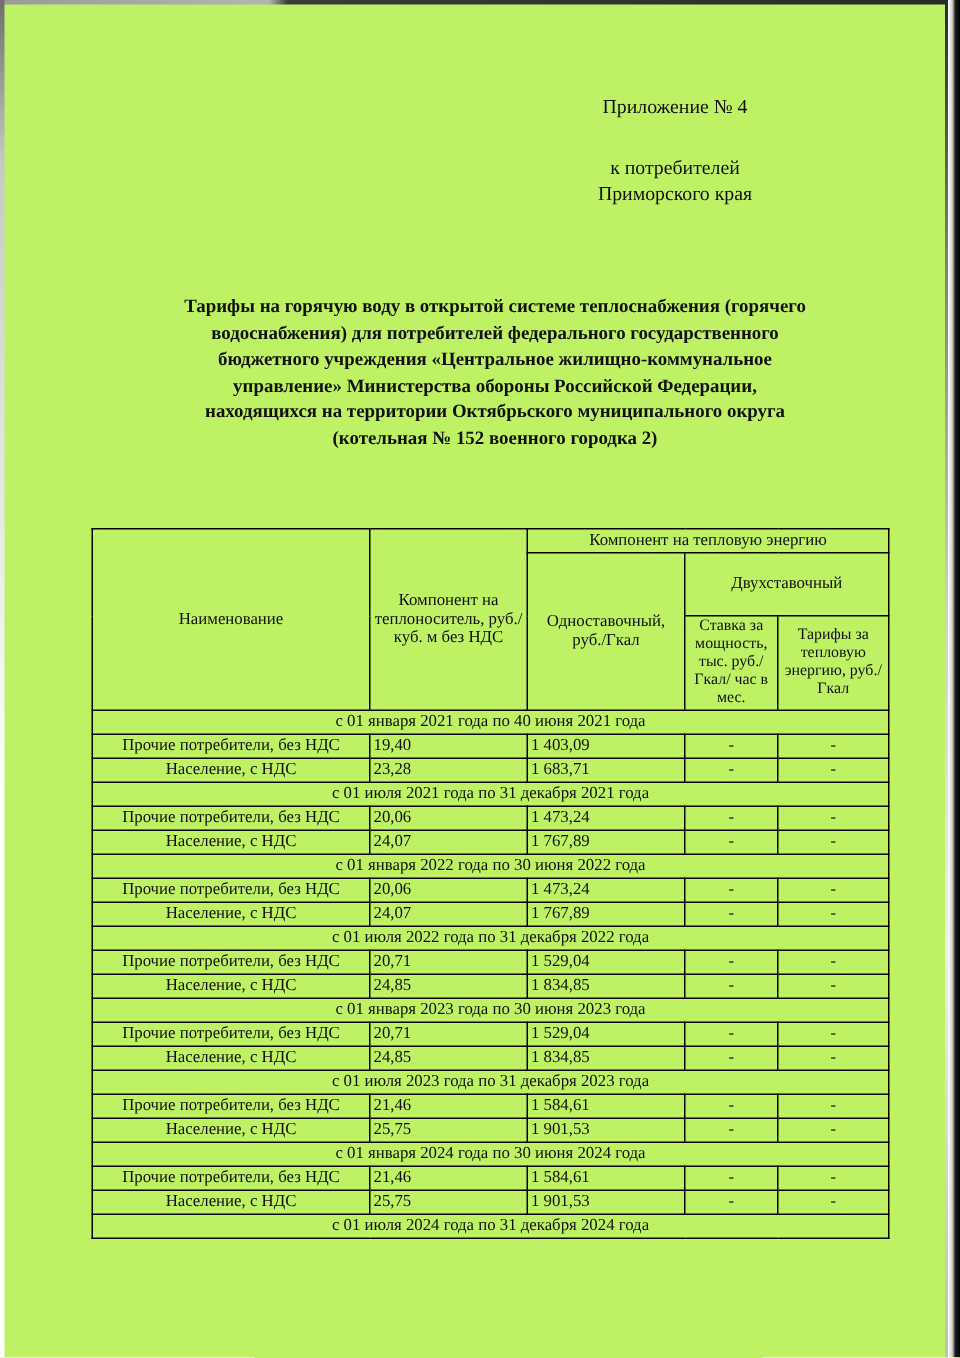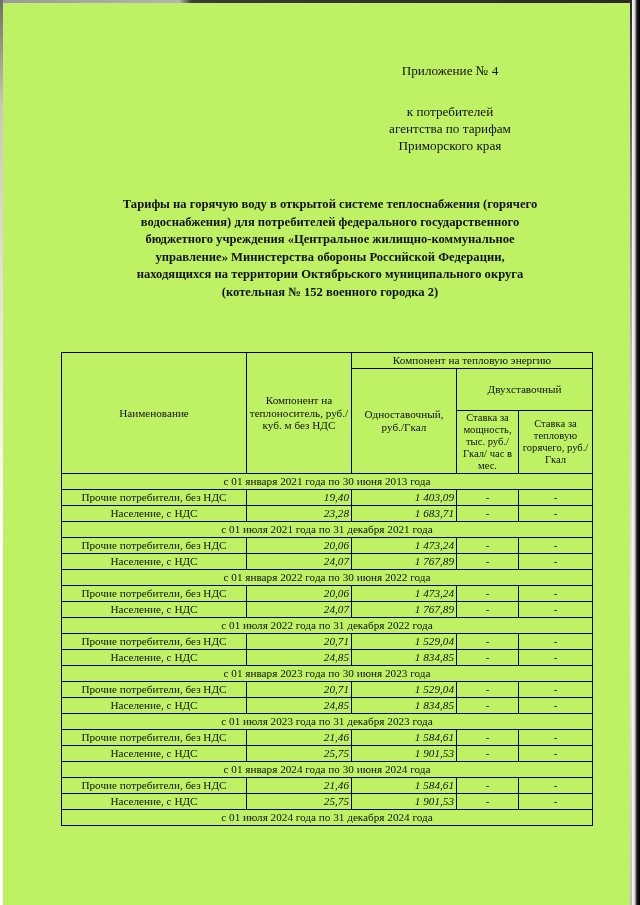--- a/index.html
+++ b/index.html
@@ -124,22 +124,21 @@
   .data-row td {
     height: 15px;
     padding-top: 0;
     padding-bottom: 0;
   }
   .cell-name {
     text-align: center;
     padding-left: 4px;
   }
   .cell-num {
-    text-align: right;
-    font-style: italic;
+    text-align: left;
   }
   .cell-dash {
     text-align: center;
   }
   .hdr-small {
     font-size: 10.6px;
     line-height: 12px;
   }
 </style>
 </head>
@@ -150,21 +149,20 @@
   <div class="scan-edge-top"></div>
   <div class="scan-edge-left"></div>
   <div class="scan-edge-right-inner"></div>
   <div class="scan-edge-right"></div>
 
   <div class="content">
 
     <div class="doc-head">
       <div class="appendix-line">Приложение № 4</div>
       <div class="to-line">к потребителей</div>
-      <div class="agency-line">агентства по тарифам</div>
       <div class="region-line">Приморского края</div>
     </div>
 
     <div class="doc-title">Тарифы на горячую воду в открытой системе теплоснабжения (горячего водоснабжения) для потребителей федерального государственного бюджетного учреждения «Центральное жилищно-коммунальное управление» Министерства обороны Российской Федерации, находящихся на территории Октябрьского муниципального округа (котельная № 152 военного городка 2)</div>
 
     <table class="tariff-table">
       <colgroup>
         <col class="col-name">
         <col class="col-carrier">
         <col class="col-single">
@@ -176,26 +174,26 @@
           <th class="th-center hdr-name" rowspan="3">Наименование</th>
           <th class="th-center" rowspan="3">Компонент на теплоноситель, руб./куб. м без НДС</th>
           <th class="th-center" colspan="3">Компонент на тепловую энергию</th>
         </tr>
         <tr>
           <th class="th-center" rowspan="2">Одноставочный, руб./Гкал</th>
           <th class="th-center" colspan="2">Двухставочный</th>
         </tr>
         <tr>
           <th class="th-center hdr-small">Ставка за мощность, тыс. руб./Гкал/ час в мес.</th>
-          <th class="th-center hdr-small">Ставка за тепловую горячего, руб./Гкал</th>
+          <th class="th-center hdr-small">Тарифы за тепловую энергию, руб./Гкал</th>
         </tr>
       </thead>
       <tbody id="tariff-body">
           <tr class="period-row">
-            <td colspan="5">с 01 января 2021 года по 30 июня 2013 года</td>
+            <td colspan="5">с 01 января 2021 года по 40 июня 2021 года</td>
           </tr>
           <tr class="data-row">
             <td class="cell-name">Прочие потребители, без НДС</td>
             <td class="cell-num">19,40</td>
             <td class="cell-num">1 403,09</td>
             <td class="cell-dash">-</td>
             <td class="cell-dash">-</td>
           </tr>
           <tr class="data-row">
             <td class="cell-name">Население, с НДС</td>

